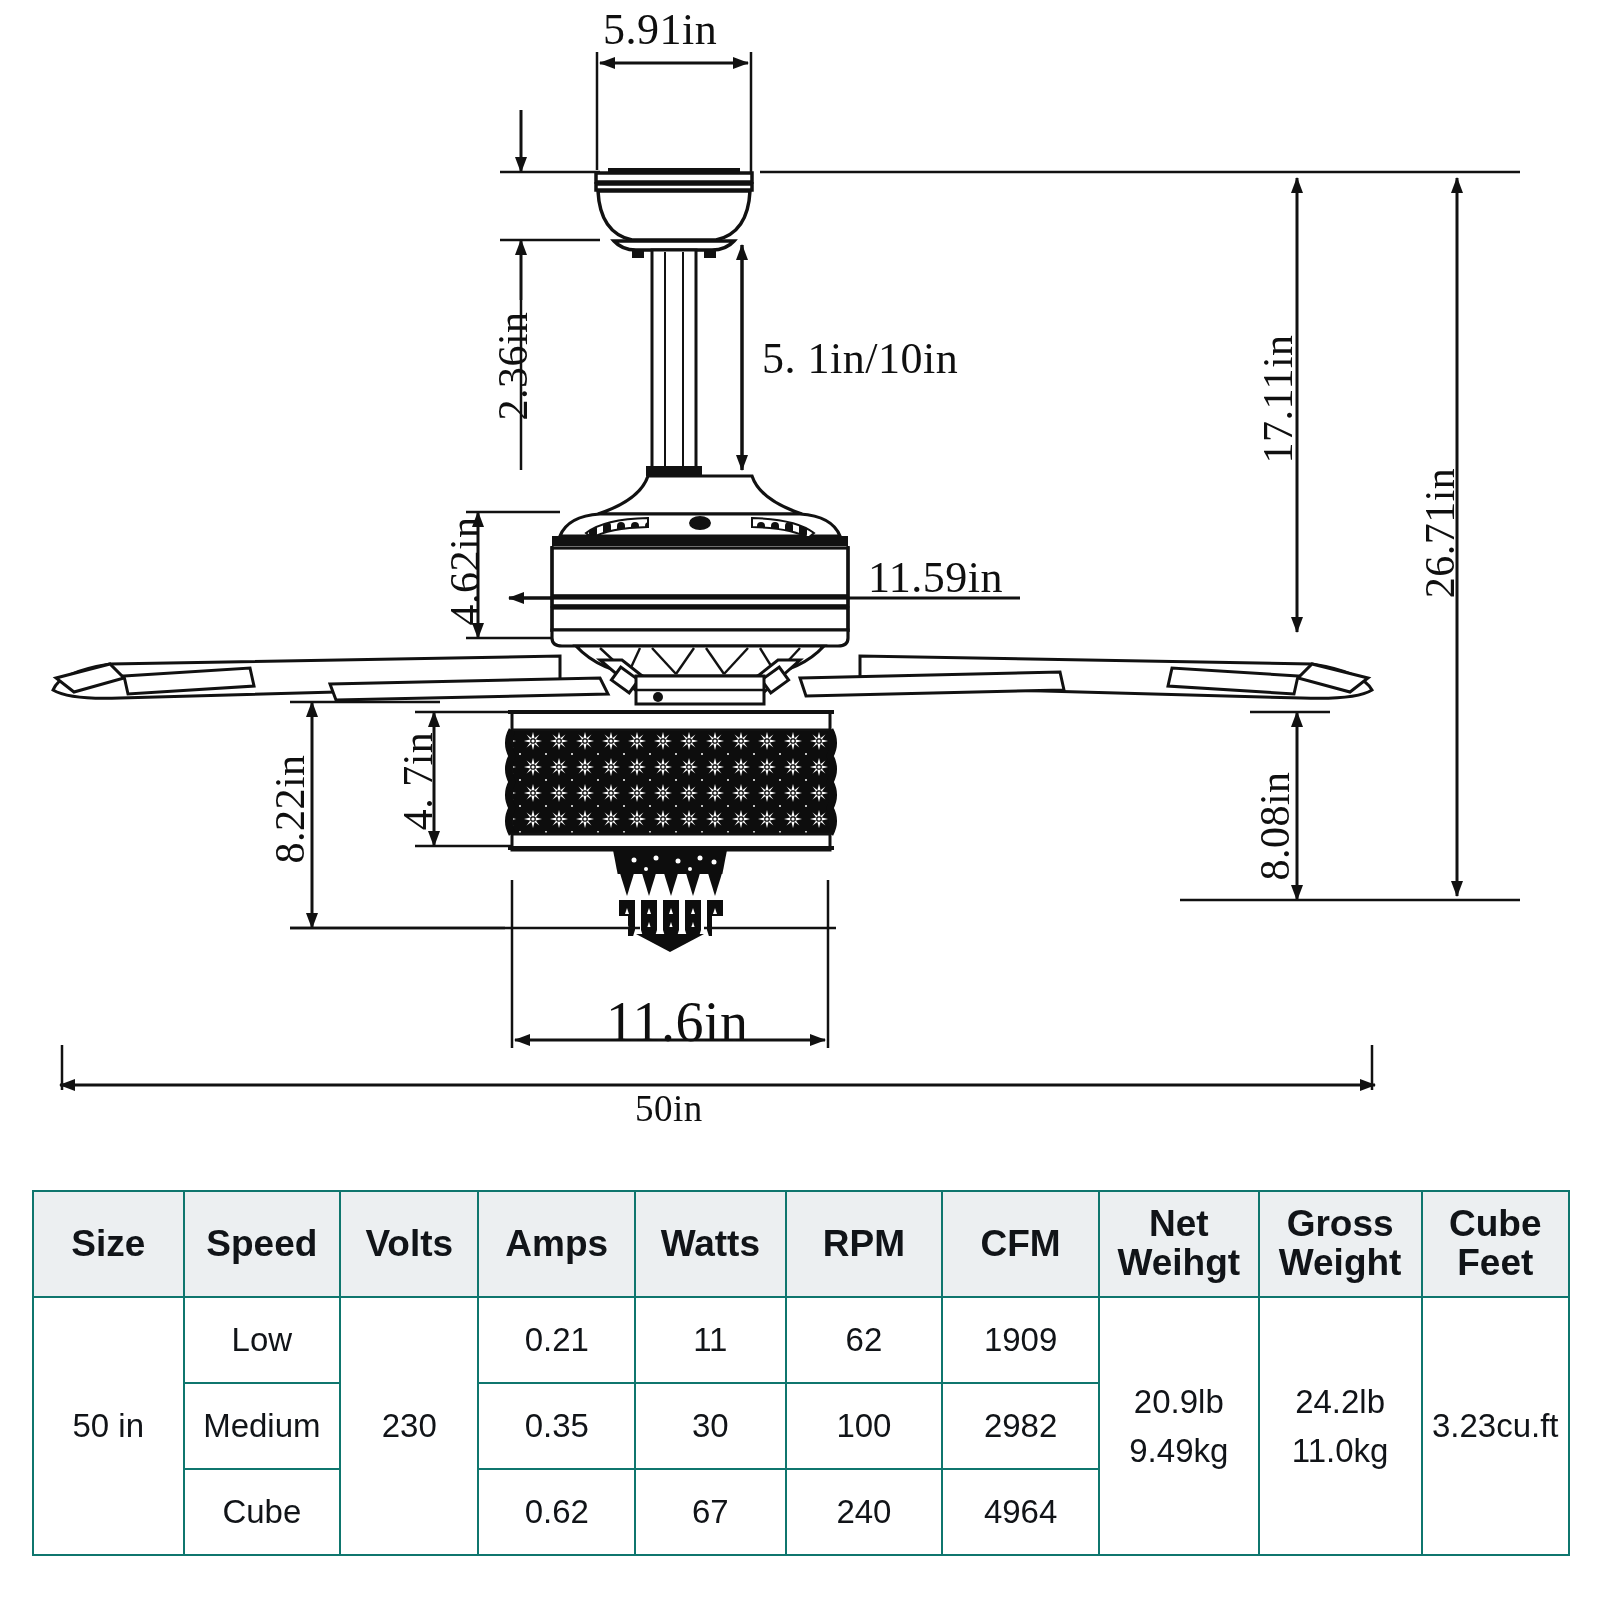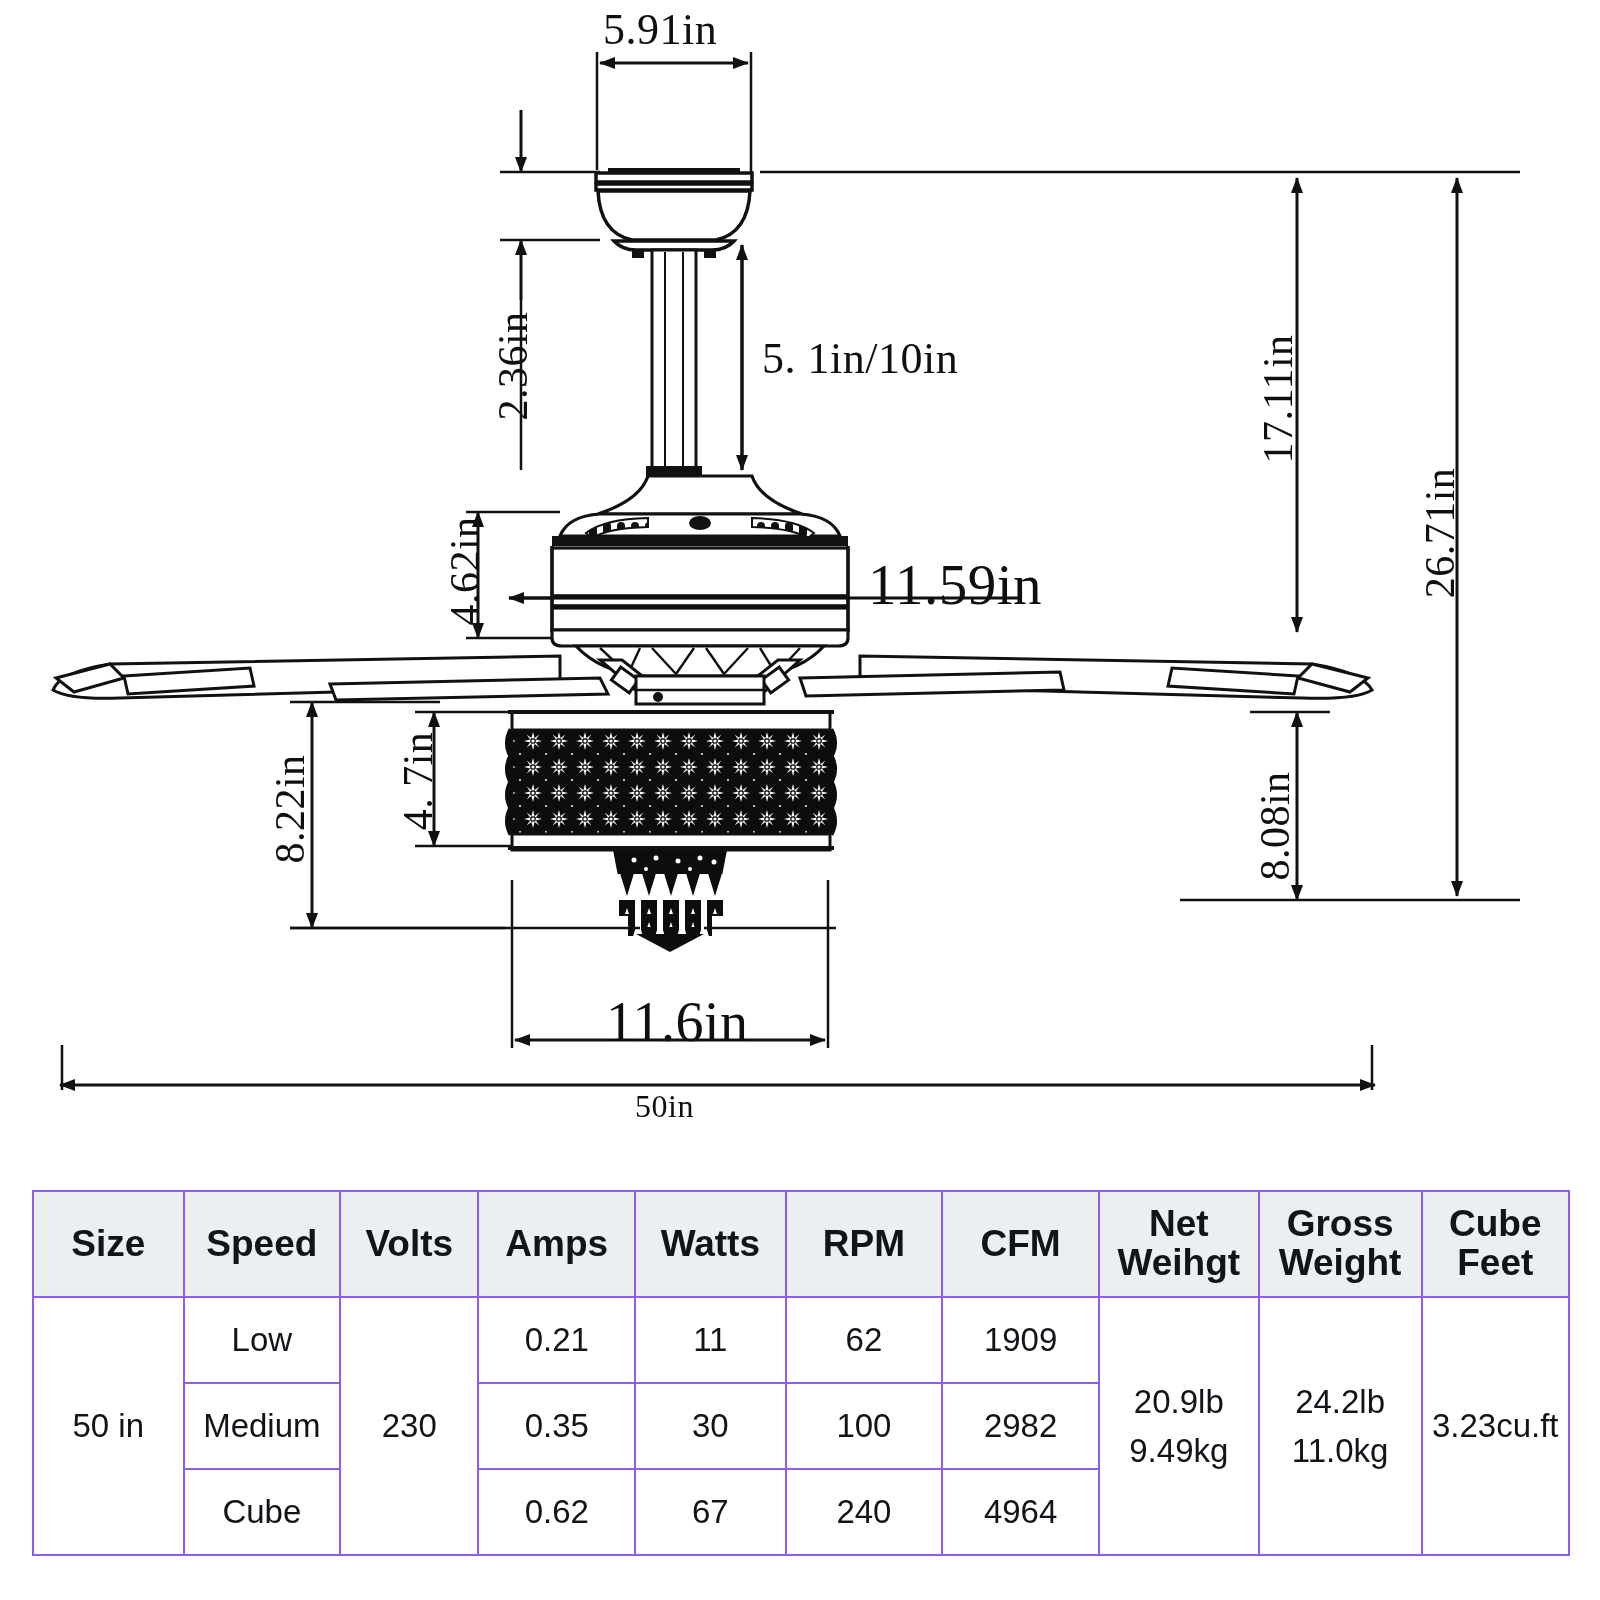--- a/index.html
+++ b/index.html
@@ -59,21 +59,21 @@
     width: 1538px;
   }
   table.spec {
     border-collapse: collapse;
     width: 100%;
     table-layout: fixed;
     font-family: "Liberation Sans", "DejaVu Sans", sans-serif;
   }
   table.spec th,
   table.spec td {
-    border: 2px solid #8b5cf6;
+    border: 2px solid #0f766e;
     text-align: center;
     vertical-align: middle;
     color: #111418;
   }
   table.spec th {
     background: #eceff1;
     font-size: 37px;
     font-weight: bold;
     line-height: 1.05;
     height: 96px;
@@ -315,35 +315,35 @@
     </svg>
 
     <div class="dim-label" style="left:603px; top:8px; font-size:44px;">5.91in</div>
 
     <div class="dim-label dim-vert" style="left:423px; top:345px; width:180px; text-align:center; font-size:42px;">2.36in</div>
 
     <div class="dim-label" style="left:762px; top:325px; font-size:44px;margin-top:12px;">5. 1in/10in</div>
 
     <div class="dim-label dim-vert" style="left:375px; top:550px; width:180px; text-align:center; font-size:42px;">4.62in</div>
 
-    <div class="dim-label" style="left:868px; top:556px; font-size:57px;">11.59in</div>
+    <div class="dim-label" style="left:868px; top:556px; font-size:44px;">11.59in</div>
 
     <div class="dim-label dim-vert" style="left:190px; top:788px; width:200px; text-align:center; font-size:42px;">8.22in</div>
 
     <div class="dim-label dim-vert" style="left:333px; top:760px; width:170px; text-align:center; font-size:42px;">4. 7in</div>
 
     <div class="dim-label" style="left:606px; top:994px; font-size:56px;">11.6in</div>
 
     <div class="dim-label dim-vert" style="left:1178px; top:378px; width:200px; text-align:center; font-size:42px;">17.11in</div>
 
     <div class="dim-label dim-vert" style="left:1180px; top:805px; width:190px; text-align:center; font-size:42px;">8.08in</div>
 
     <div class="dim-label dim-vert" style="left:1340px; top:512px; width:200px; text-align:center; font-size:42px;">26.71in</div>
 
-    <div class="dim-label" style="left:635px; top:1090px; font-size:32px;">50in</div>
+    <div class="dim-label" style="left:635px; top:1090px; font-size:37px;">50in</div>
   </div>
 
   <div id="spec-table-wrap">
     <table class="spec">
       <colgroup>
         <col style="width:9.8%">
           <col style="width:10.2%">
           <col style="width:9.0%">
         <col style="width:10.2%">
           <col style="width:9.8%">

